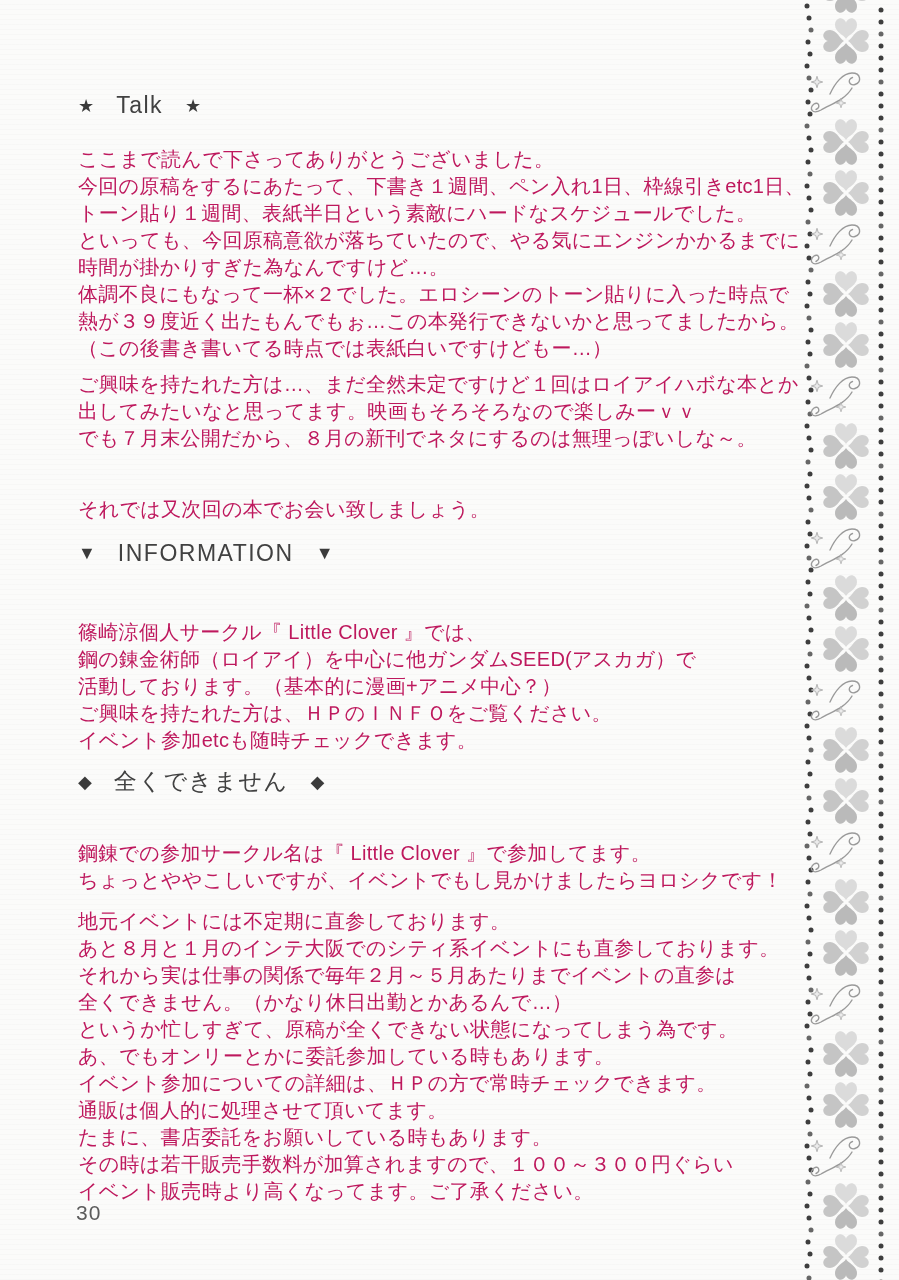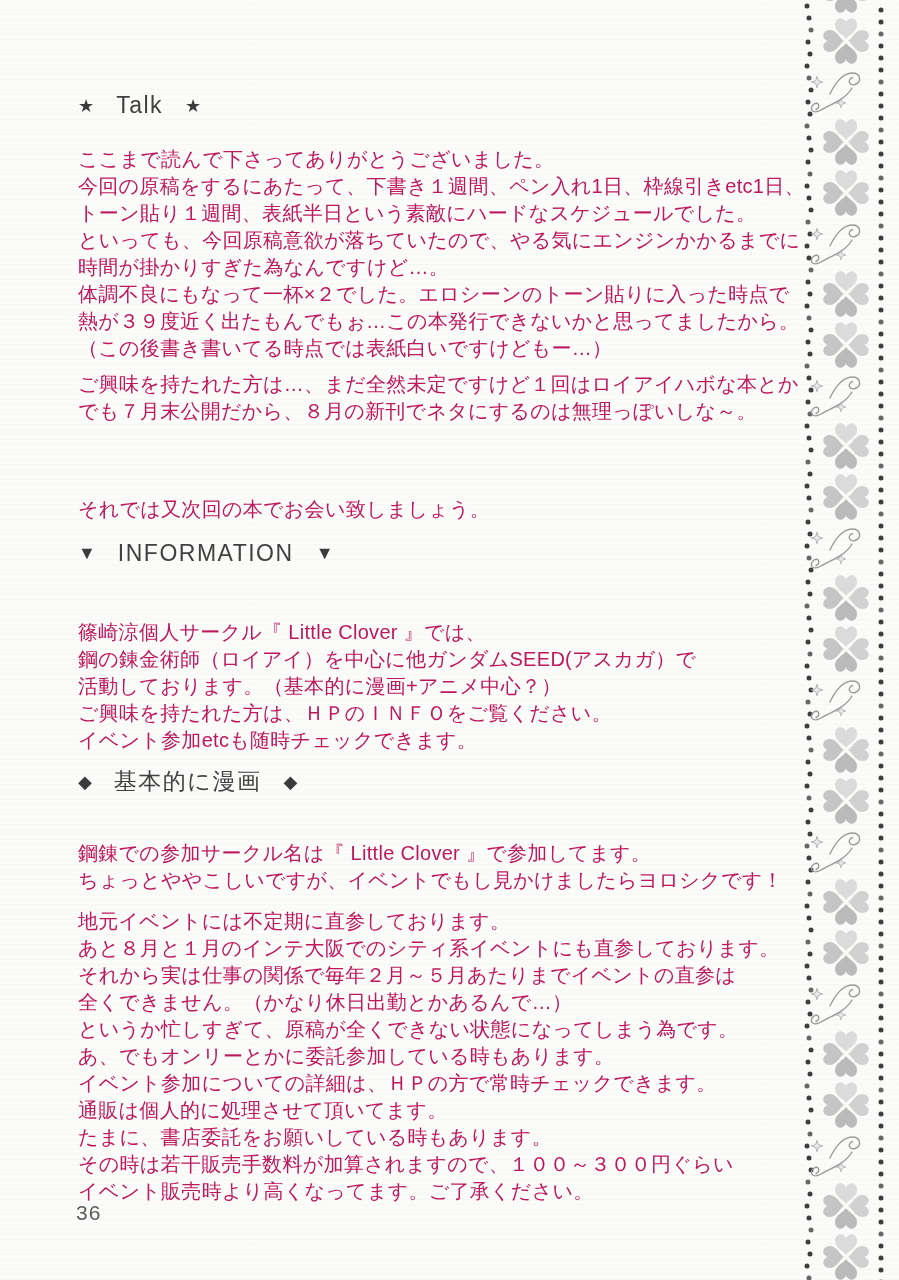--- a/index.html
+++ b/index.html
@@ -28,41 +28,41 @@
 
 <div class="page">
 
   <div class="block heading" style="top:92px">
     <span class="marker">★</span>
     <span>Talk</span>
     <span class="marker">★</span>
   </div>
 
   <div class="block para" style="top:146px"><div class="line">ここまで読んで下さってありがとうございました。</div><div class="line">今回の原稿をするにあたって、下書き１週間、ペン入れ1日、枠線引きetc1日、</div><div class="line">トーン貼り１週間、表紙半日という素敵にハードなスケジュールでした。</div><div class="line">といっても、今回原稿意欲が落ちていたので、やる気にエンジンかかるまでに</div><div class="line">時間が掛かりすぎた為なんですけど…。</div><div class="line">体調不良にもなって一杯×２でした。エロシーンのトーン貼りに入った時点で</div><div class="line">熱が３９度近く出たもんでもぉ…この本発行できないかと思ってましたから。</div><div class="line">（この後書き書いてる時点では表紙白いですけどもー…）</div></div>
-  <div class="block para" style="top:371px"><div class="line">ご興味を持たれた方は…、まだ全然未定ですけど１回はロイアイハボな本とか</div><div class="line">でも７月末公開だから、８月の新刊でネタにするのは無理っぽいしな～。</div></div>
+  <div class="block para" style="top:371px"><div class="line">ご興味を持たれた方は…、まだ全然未定ですけど１回はロイアイハボな本とか</div><div class="line">出してみたいなと思ってます。映画もそろそろなので楽しみーｖｖ</div><div class="line">でも７月末公開だから、８月の新刊でネタにするのは無理っぽいしな～。</div></div>
   <div class="block para" style="top:496px"><div class="line">それでは又次回の本でお会い致しましょう。</div></div>
 
   <div class="block heading" style="top:540px">
     <span class="marker">▼</span>
     <span>INFORMATION</span>
     <span class="marker">▼</span>
   </div>
 
   <div class="block para" style="top:619px"><div class="line">篠崎涼個人サークル『 Little Clover 』では、</div><div class="line">鋼の錬金術師（ロイアイ）を中心に他ガンダムSEED(アスカガ）で</div><div class="line">活動しております。（基本的に漫画+アニメ中心？）</div><div class="line">ご興味を持たれた方は、ＨＰのＩＮＦＯをご覧ください。</div><div class="line">イベント参加etcも随時チェックできます。</div></div>
 
   <div class="block heading" style="top:766px">
     <span class="marker">◆</span>
-    <span>基本的に漫画</span>
+    <span>全くできません</span>
     <span class="marker">◆</span>
   </div>
 
   <div class="block para" style="top:840px"><div class="line">鋼錬での参加サークル名は『 Little Clover 』で参加してます。</div><div class="line">ちょっとややこしいですが、イベントでもし見かけましたらヨロシクです！</div></div>
   <div class="block para" style="top:908px"><div class="line">地元イベントには不定期に直参しております。</div><div class="line">あと８月と１月のインテ大阪でのシティ系イベントにも直参しております。</div><div class="line">それから実は仕事の関係で毎年２月～５月あたりまでイベントの直参は</div><div class="line">全くできません。（かなり休日出勤とかあるんで…）</div><div class="line">というか忙しすぎて、原稿が全くできない状態になってしまう為です。</div><div class="line">あ、でもオンリーとかに委託参加している時もあります。</div><div class="line">イベント参加についての詳細は、ＨＰの方で常時チェックできます。</div><div class="line">通販は個人的に処理させて頂いてます。</div><div class="line">たまに、書店委託をお願いしている時もあります。</div><div class="line">その時は若干販売手数料が加算されますので、１００～３００円ぐらい</div><div class="line">イベント販売時より高くなってます。ご了承ください。</div></div>
 
-  <div class="page-number">36</div>
+  <div class="page-number">30</div>
 
   <div class="border-strip">
     <svg id="border-svg" width="99" height="1280" viewBox="0 0 99 1280" xmlns="http://www.w3.org/2000/svg">
         <defs>
           <path id="hrt" d="M0,11 C-2,7 -11,4 -11,-3 C-11,-9 -6,-11 -3,-9 C-1,-8 0,-6 0,-5 C0,-6 1,-8 3,-9 C6,-11 11,-9 11,-3 C11,4 2,7 0,11 Z"></path>
           <path id="str" d="M0,-6 L1.4,-1.4 L6,0 L1.4,1.4 L0,6 L-1.4,1.4 L-6,0 L-1.4,-1.4 Z"></path>
         </defs>
         <circle cx="7" cy="6" r="2.5" fill="#2e2e2e" opacity="0.92"></circle>
         <circle cx="81" cy="10" r="2.5" fill="#2e2e2e" opacity="0.92"></circle>
         <circle cx="9" cy="18" r="2.5" fill="#2e2e2e" opacity="0.92"></circle>

